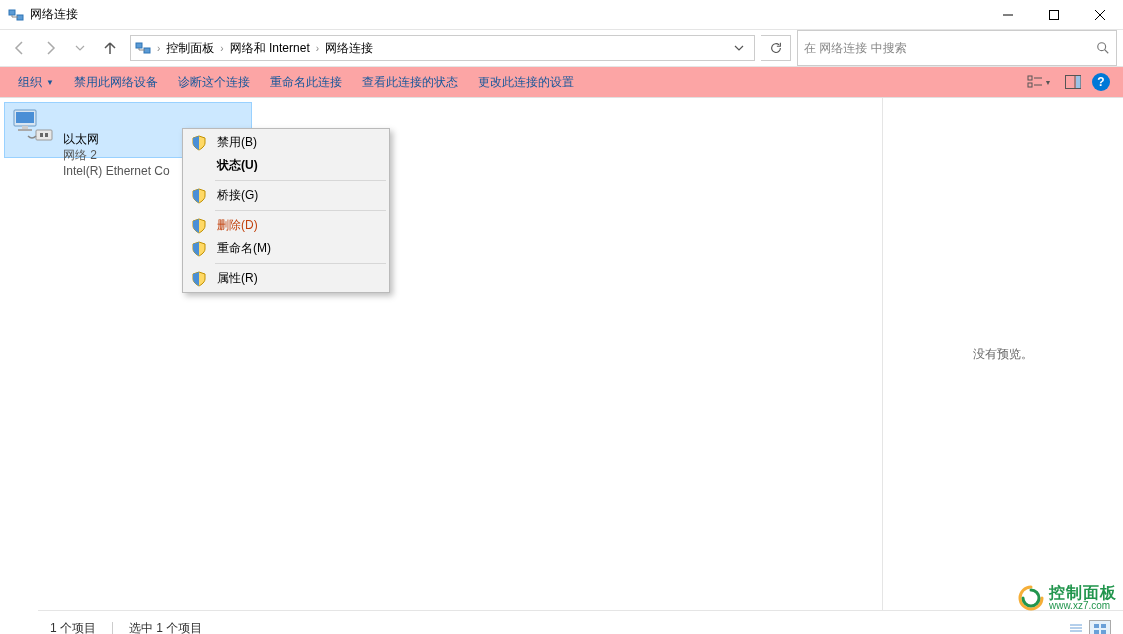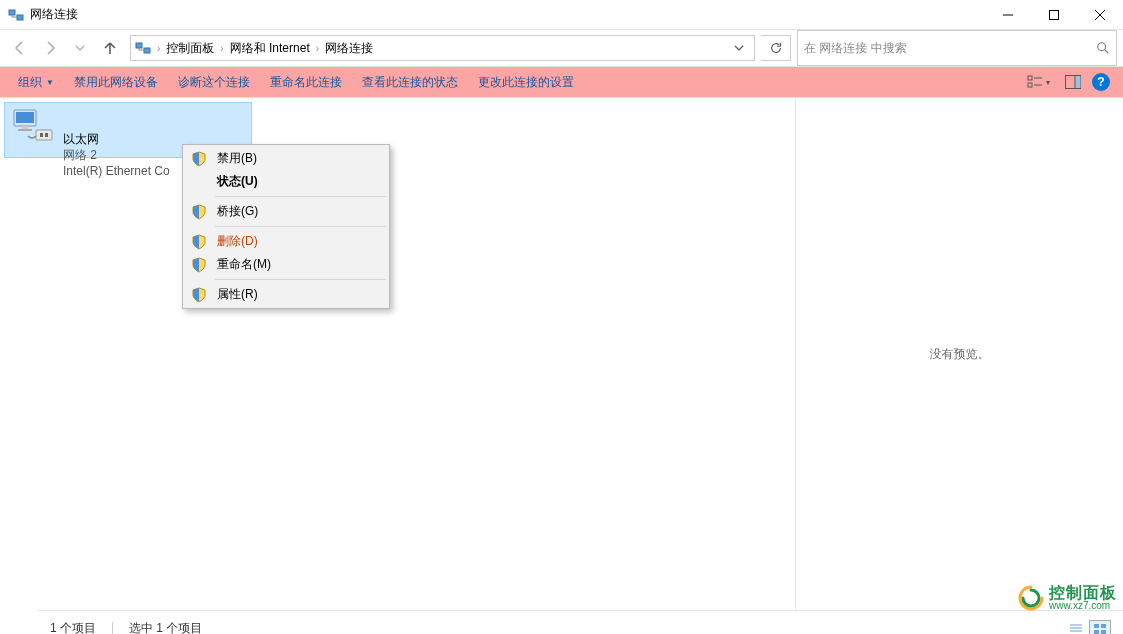--- a/index.html
+++ b/index.html
@@ -35,32 +35,32 @@
 .tb-item .dd { margin-left: 4px; font-size: 8px; }
 .tb-spacer { flex: 1; }
 .tb-icon-btn { width: 28px; height: 100%; display: flex; align-items: center; justify-content: center; color: #555; position: relative; }
 .tb-icon-btn .mini-dd { font-size: 7px; margin-left: 2px; }
 .tb-icon-btn.wide { width: 40px; }
 .help-icon { width: 18px; height: 18px; border-radius: 50%; background: #0078d7; color: #fff; display: flex; align-items: center; justify-content: center; font-size: 12px; font-weight: bold; }
 
 
 .content { display: flex; height: calc(100% - 30px - 36px - 32px - 24px); }
 .main-pane { flex: 1; padding: 4px; position: relative; }
-.preview-pane { width: 328px; border-left: 1px solid #e5e5e5; display: flex; align-items: center; justify-content: center; color: #666; }
+.preview-pane { width: 241px; border-left: 1px solid #e5e5e5; display: flex; align-items: center; justify-content: center; color: #666; }
 
 
 .adapter-item { width: 248px; height: 56px; display: flex; align-items: flex-start; padding: 4px; background: #cce8ff; border: 1px solid #99d1ff; }
 .adapter-icon { width: 48px; height: 40px; margin-right: 6px; flex-shrink: 0; display: flex; align-items: center; justify-content: center; }
 .adapter-text { display: flex; flex-direction: column; overflow: hidden; line-height: 1.35; }
 .adapter-name { color: #000; margin-top: 24px; }
 .adapter-status { color: #555; }
 .adapter-device { color: #555; white-space: nowrap; overflow: hidden; text-overflow: clip; }
 
 
-.context-menu { position: absolute; top: 144px; left: 182px; width: 208px; background: #f2f2f2; border: 1px solid #bababa; box-shadow: 3px 3px 6px rgba(0,0,0,0.25); padding: 2px; }
+.context-menu { position: absolute; top: 128px; left: 182px; width: 208px; background: #f2f2f2; border: 1px solid #bababa; box-shadow: 3px 3px 6px rgba(0,0,0,0.25); padding: 2px; }
 .cm-item { height: 23px; display: flex; align-items: center; padding-left: 32px; position: relative; cursor: default; }
 .cm-item.bold { font-weight: bold; }
 .cm-item.disabled { color: #c2410c; }
 .cm-shield { position: absolute; left: 6px; width: 16px; height: 16px; }
 .cm-sep { height: 1px; background: #d7d7d7; margin: 3px 1px 3px 30px; }
 
 
 .statusbar { height: 36px; border-top: 1px solid #e5e5e5; display: flex; align-items: center; padding: 0 12px; gap: 16px; color: #333; margin-left: 38px; }
 .statusbar .sep { width: 1px; height: 14px; background: #ccc; }
 .status-right { margin-left: auto; display: flex; align-items: center; gap: 2px; }

